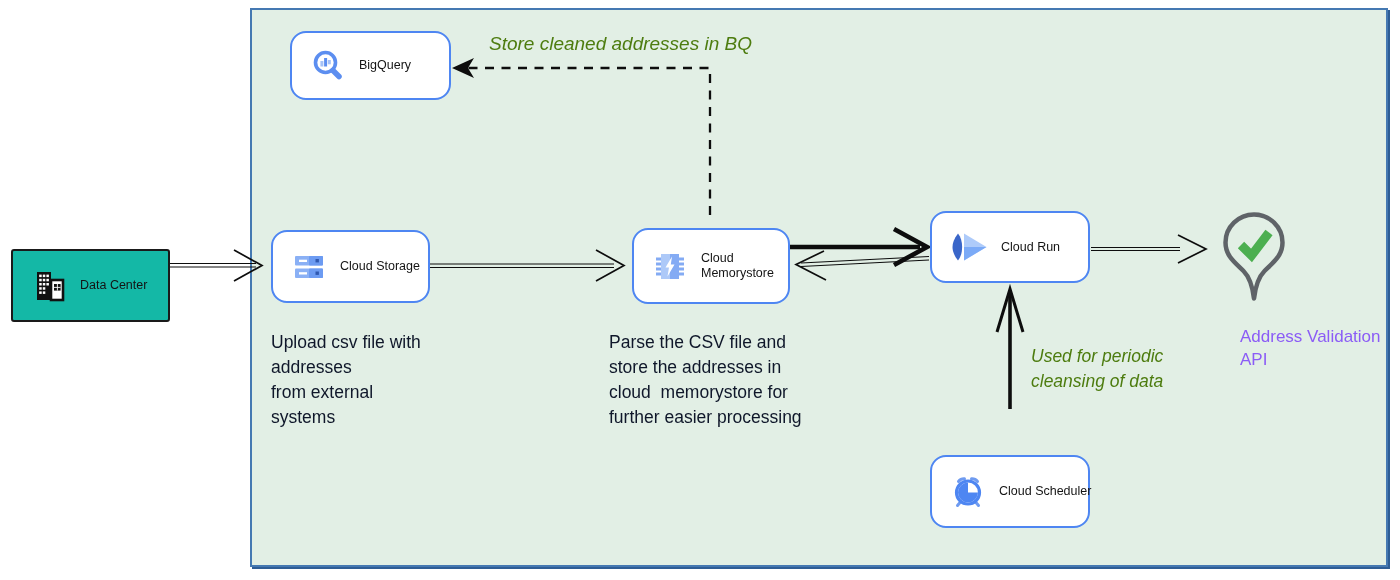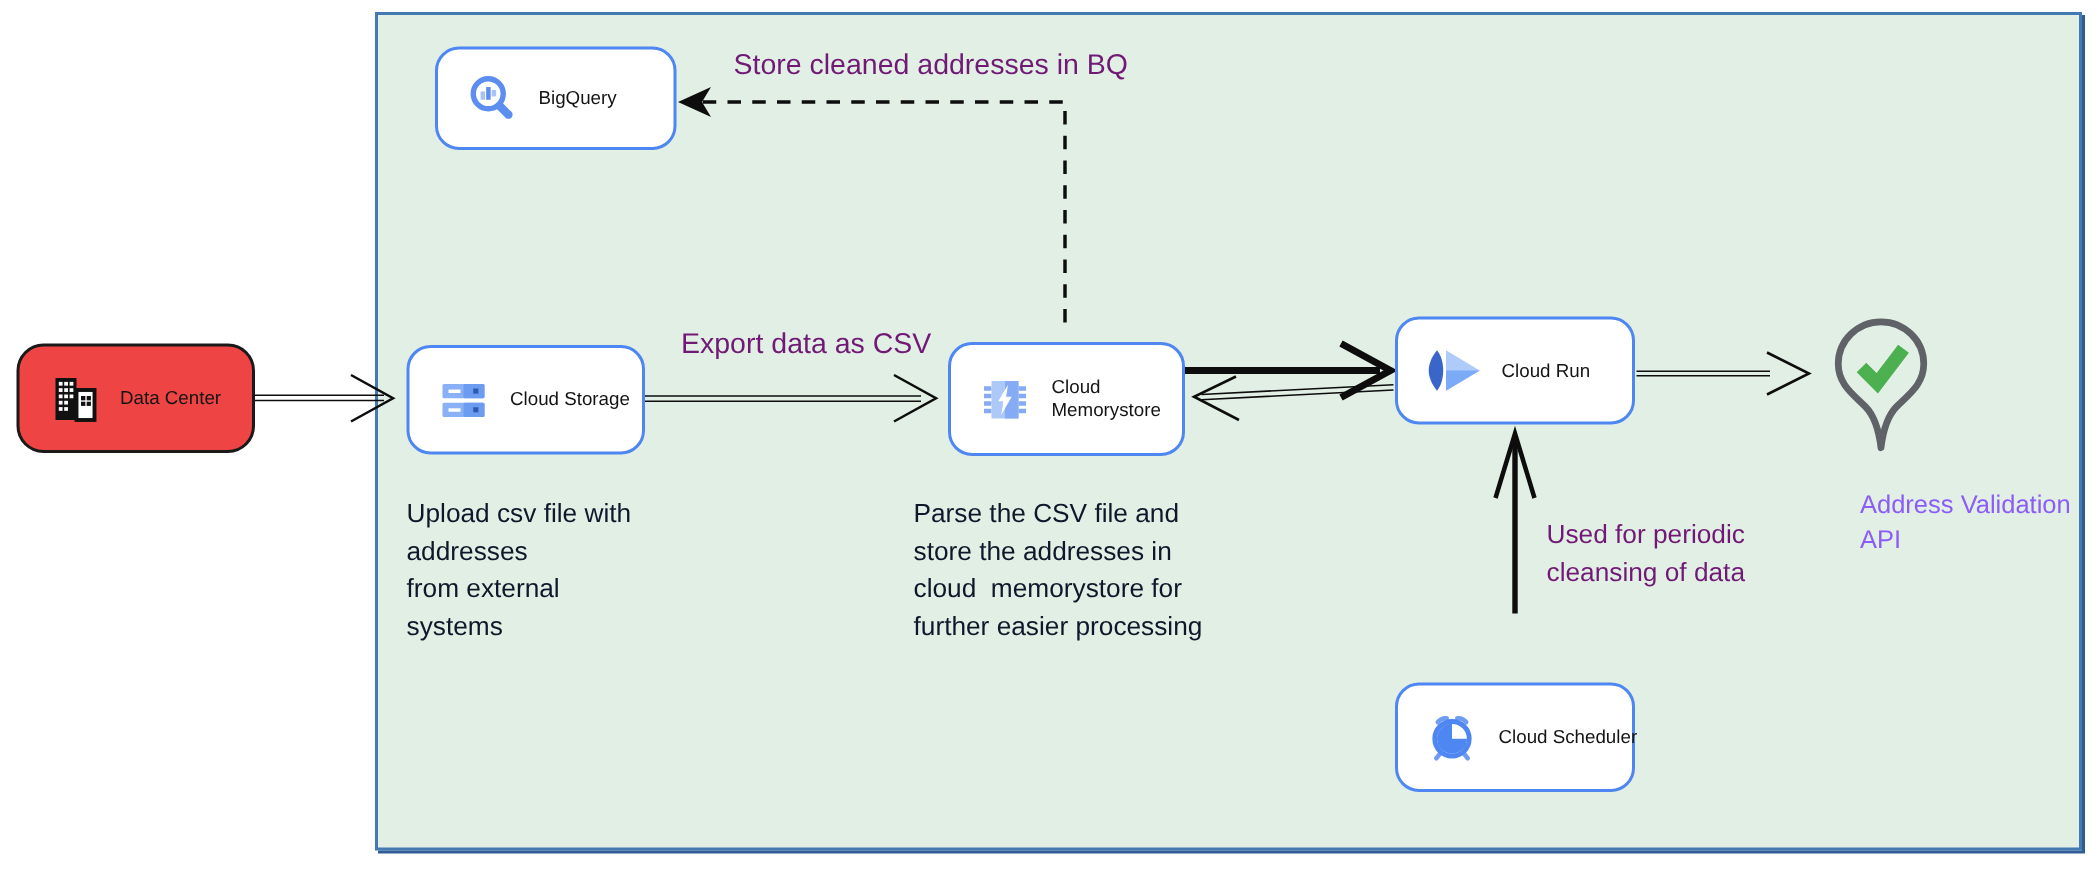--- a/index.html
+++ b/index.html
@@ -11,29 +11,29 @@
     position:absolute;left:250px;top:8px;width:1138px;height:559px;
     background:#e2efe5;border:2px solid #4579b2;box-sizing:border-box;
     box-shadow:2px 2px 0 #2e5d95;
   }
   .edges{position:absolute;left:0;top:0;z-index:2;pointer-events:none;}
   .node{
     position:absolute;z-index:3;display:flex;align-items:center;
     background:#ffffff;border:2.5px solid #4e86f2;border-radius:16px;
     box-sizing:border-box;padding-left:17px;gap:12px;
   }
-  .node--gray{background:#ef4444;border:2.3px solid #1a1a1a;border-radius:18px;}
+  .node--gray{background:#14b8a6;border:2.3px solid #1a1a1a;border-radius:3px;margin-top:20px;}
   .node-label{font-size:12.5px;line-height:15px;white-space:nowrap;color:#141414;}
   .node-label--wrap{white-space:pre-line;}
   .icon{flex:0 0 auto;display:block;}
   .annotation{
     position:absolute;z-index:3;font-size:17.5px;line-height:25px;
     white-space:pre-wrap;color:#0f172a;
   }
-  .edge-label{position:absolute;z-index:3;font-size:19px;color:#701a75;white-space:nowrap;}
+  .edge-label{position:absolute;z-index:3;font-size:19px;color:#4d7c0f;white-space:nowrap;font-style:italic;}
   .edge-label--small{font-size:17.5px;line-height:25px;white-space:pre-line;}
   .pin-label{position:absolute;z-index:3;font-size:17px;line-height:23px;white-space:pre-line;color:#8b5cf6;}
   .pin-wrap{position:absolute;z-index:3;}
 </style>
 </head>
 <body>
 
 <div class="stage">
 
   <div class="boundary"></div>
@@ -173,21 +173,20 @@
   <div class="pin-wrap" style="left:1220px;top:211px;">
     <svg width="68" height="96" viewBox="0 0 68 96">
       <path d="M34 3.5 C18.5 3.5 5.5 16 5.5 31.5 C5.5 45 15 51.5 23.5 60 C29 65.5 32.5 75 34 87.5 C35.5 75 39 65.5 44.5 60 C53 51.5 62.5 45 62.5 31.5 C62.5 16 49.5 3.5 34 3.5 Z" fill="none" stroke="#5f6368" stroke-width="4.5" stroke-linejoin="round"></path>
       <path d="M21 34 L31.5 44.5 L49 21.5" fill="none" stroke="#4caf50" stroke-width="9"></path>
     </svg>
   </div>
   <div class="pin-label" style="left:1240px;top:325px;">Address Validation
 API</div>
 
   <div class="edge-label" style="left:489px;top:33px;">Store cleaned addresses in BQ</div>
-  <div class="edge-label" style="left:454px;top:219px;">Export data as CSV</div>
   <div class="edge-label edge-label--small" style="left:1031px;top:344px;">Used for periodic
 cleansing of data</div>
 
   <div class="annotation" style="left:271px;top:330px;">Upload csv file with
 addresses
 from external
 systems</div>
   <div class="annotation" style="left:609px;top:330px;">Parse the CSV file and
 store the addresses in
 cloud  memorystore for

